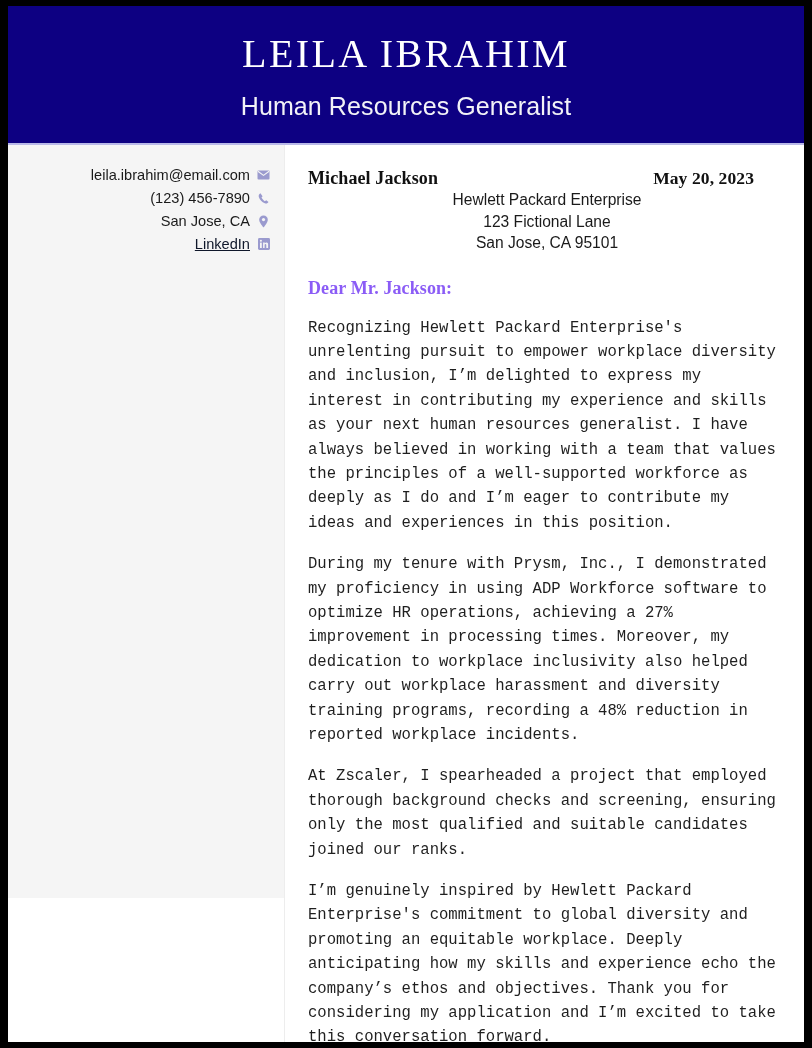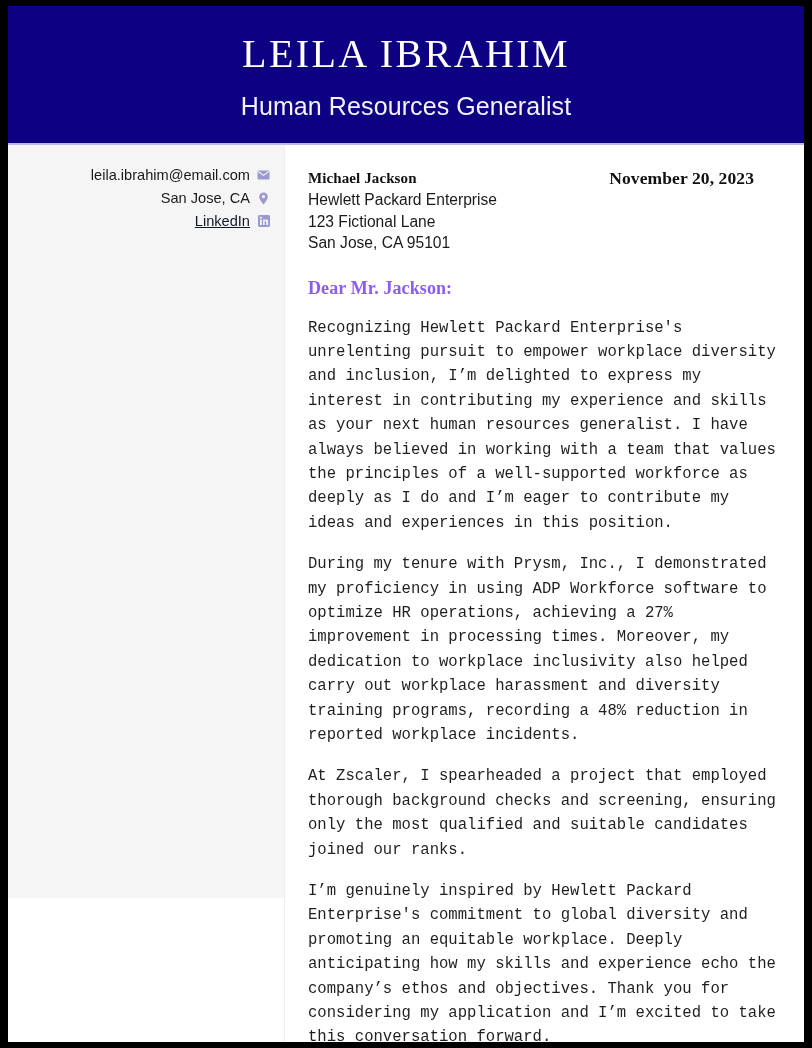--- a/index.html
+++ b/index.html
@@ -140,21 +140,21 @@
     height: 897px;
   }
 
   .recipient-block {
     position: relative;
     margin-top: 23px;
   }
   .recipient-name {
     font-family: "Liberation Serif", serif;
     font-weight: bold;
-    font-size: 15px;
+    font-size: 18px;
     color: #111111;
     line-height: 21px;
     letter-spacing: 0.1px;
   }
   .letter-date {
     position: absolute;
     right: 32px;
     top: 0;
     font-family: "Liberation Serif", serif;
     font-weight: bold;
@@ -162,20 +162,21 @@
     color: #111111;
     line-height: 21px;
     letter-spacing: 0.1px;
     white-space: nowrap;
   }
   .recipient-line {
     font-family: "Liberation Sans", sans-serif;
     font-size: 15.6px;
     color: #1a1a1a;
     line-height: 21.5px;
+    text-align: center;
   }
 
   .salutation {
     font-family: "Liberation Serif", serif;
     font-weight: bold;
     font-size: 18px;
     color: #8b5cf6;
     margin-top: 24px;
     letter-spacing: 0.1px;
   }
@@ -224,20 +225,28 @@
         <li class="contact-row">
           <span class="contact-text">leila.ibrahim@email.com</span>
           <span class="contact-icon">
             <svg width="13" height="10" viewBox="0 0 13 10">
                 <rect x="0.5" y="0.5" width="12" height="9" rx="1" fill="#9a9ace"></rect>
                 <path d="M0.9 1.2 L6.5 5.4 L12.1 1.2" fill="none" stroke="#f5f5f5" stroke-width="1.1"></path>
               </svg>
           </span>
         </li>
 
+        <li class="contact-row">
+          <span class="contact-text">(123) 456-7890</span>
+          <span class="contact-icon">
+            <svg width="13" height="13" viewBox="0 0 13 13">
+                <path d="M3.4 1.2 C2.1 1.9 1.3 3.3 1.9 5.2 C2.6 7.5 5.0 10.2 7.8 11.2 C9.6 11.8 10.9 11.1 11.5 9.9 L9.3 8.3 L7.8 9.3 C6.6 8.6 5.1 7.0 4.5 5.6 L5.6 4.2 Z" fill="#9a9ace"></path>
+              </svg>
+          </span>
+        </li>
 
         <li class="contact-row">
           <span class="contact-text">San Jose, CA</span>
           <span class="contact-icon">
             <svg width="11" height="13" viewBox="0 0 11 13">
                 <path d="M5.5 0.6 C3.0 0.6 1.2 2.4 1.2 4.7 C1.2 7.5 5.5 12.4 5.5 12.4 C5.5 12.4 9.8 7.5 9.8 4.7 C9.8 2.4 8.0 0.6 5.5 0.6 Z" fill="#9a9ace"></path>
                 <circle cx="5.5" cy="4.6" r="1.6" fill="#f5f5f5"></circle>
               </svg>
           </span>
         </li>
@@ -255,21 +264,21 @@
         </li>
 
       </ul>
     </div>
     <div class="sidebar-divider"></div>
 
     <div class="letter">
 
       <div class="recipient-block">
         <div class="recipient-name">Michael Jackson</div>
-        <div class="letter-date">November 20, 2023</div>
+        <div class="letter-date">May 20, 2023</div>
         <div class="recipient-line">Hewlett Packard Enterprise</div>
         <div class="recipient-line">123 Fictional Lane</div>
         <div class="recipient-line">San Jose, CA 95101</div>
       </div>
 
       <div class="salutation">Dear Mr. Jackson:</div>
 
       <p class="para">Recognizing Hewlett Packard Enterprise's unrelenting pursuit to empower workplace diversity and inclusion, I’m delighted to express my interest in contributing my experience and skills as your next human resources generalist. I have always believed in working with a team that values the principles of a well-supported workforce as deeply as I do and I’m eager to contribute my ideas and experiences in this position.</p>
       <p class="para">During my tenure with Prysm, Inc., I demonstrated my proficiency in using ADP Workforce software to optimize HR operations, achieving a 27% improvement in processing times. Moreover, my dedication to workplace inclusivity also helped carry out workplace harassment and diversity training programs, recording a 48% reduction in reported workplace incidents.</p>
       <p class="para">At Zscaler, I spearheaded a project that employed thorough background checks and screening, ensuring only the most qualified and suitable candidates joined our ranks.</p>

